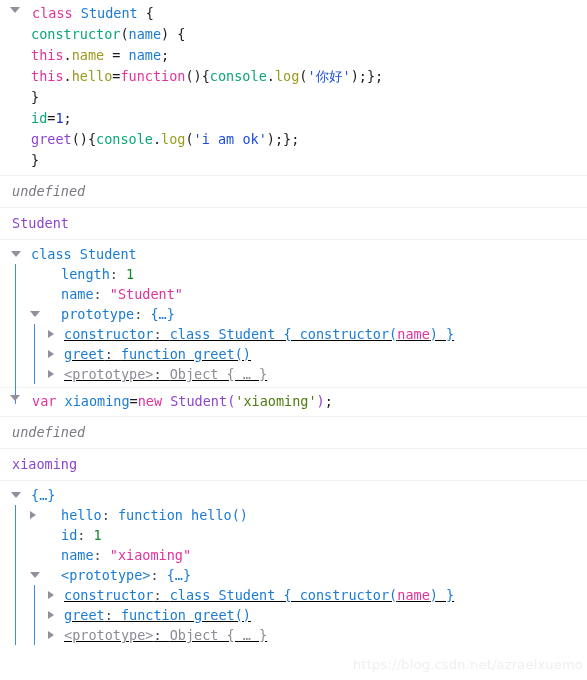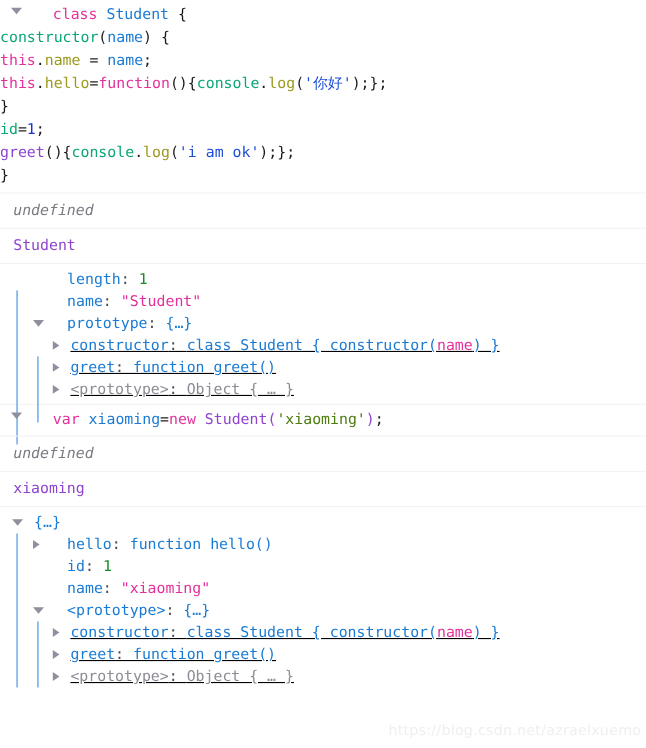--- a/index.html
+++ b/index.html
@@ -30,24 +30,25 @@
   }
   .msg.no-border { border-bottom: none; }
 
   
   .cmd {
     padding: 3px 0 4px 0;
   }
   .cmd .line {
     line-height: 21px;
     white-space: pre;
+    padding-left: 31px;
     font-family: "DejaVu Sans Mono", "Liberation Mono", monospace;
     font-size: 13.5px;
   }
-  .cmd .line.first { padding-left: 48px; }
+  .cmd .line.first { padding-left: 32px; }
 
   
   .cmd-arrow {
     position: absolute;
     left: 10px;
     top: 7px;
     width: 0; height: 0;
     border-left: 5px solid transparent;
     border-right: 5px solid transparent;
     border-top: 6px solid #8f8f9d;
@@ -154,20 +155,21 @@
       <div class="line"><span class="kw">this</span><span class="punct">.</span><span class="prop-ol">name</span><span class="punct"> = </span><span class="ident">name</span><span class="punct">;</span></div>
       <div class="line"><span class="kw">this</span><span class="punct">.</span><span class="prop-ol">hello</span><span class="punct">=</span><span class="kw">function</span><span class="punct">(){</span><span class="fn">console</span><span class="punct">.</span><span class="prop-ol">log</span><span class="punct">(</span><span class="str-green">'你好'</span><span class="punct">);};</span></div>
       <div class="line"><span class="punct">}</span></div>
       <div class="line"><span class="fn">id</span><span class="punct">=</span><span class="num-navy">1</span><span class="punct">;</span></div>
       <div class="line"><span class="meth">greet</span><span class="punct">(){</span><span class="fn">console</span><span class="punct">.</span><span class="prop-ol">log</span><span class="punct">(</span><span class="str-green">'i am ok'</span><span class="punct">);};</span></div>
       <div class="line"><span class="punct">}</span></div>
     </div>
     <div class="msg result undef">undefined</div>
     <div class="msg result logout">Student</div>
     <div class="msg tree">
+      <div class="node lvl0"><span class="twisty open tw0"></span><span class="o-key">class Student</span></div>
       <div class="node lvl1"><span class="o-key">length</span><span class="o-punct">: </span><span class="o-num">1</span></div>
       <div class="node lvl1"><span class="o-key">name</span><span class="o-punct">: </span><span class="o-str">"Student"</span></div>
       <div class="node lvl1"><span class="twisty open tw1"></span><span class="o-key">prototype</span><span class="o-punct">: </span><span class="o-key">{…}</span></div>
       <div class="node lvl2"><span class="twisty closed tw2"></span><span class="o-key">constructor</span><span class="o-punct">: </span><span class="o-fnkw">class Student { constructor(</span><span class="o-pink">name</span><span class="o-fnkw">) }</span></div>
       <div class="node lvl2"><span class="twisty closed tw2"></span><span class="o-key">greet</span><span class="o-punct">: </span><span class="o-fnkw">function greet()</span></div>
       <div class="node lvl2"><span class="twisty closed tw2"></span><span class="o-gray">&lt;prototype&gt;</span><span class="o-punct">: </span><span class="o-gray">Object { … }</span></div>
       <div class="rail" style="left: 15px; top: 24px; height: 140px;"></div>
       <div class="rail" style="left: 34px; top: 84px; height: 60px;"></div>
     </div>
     <div class="msg cmd">

